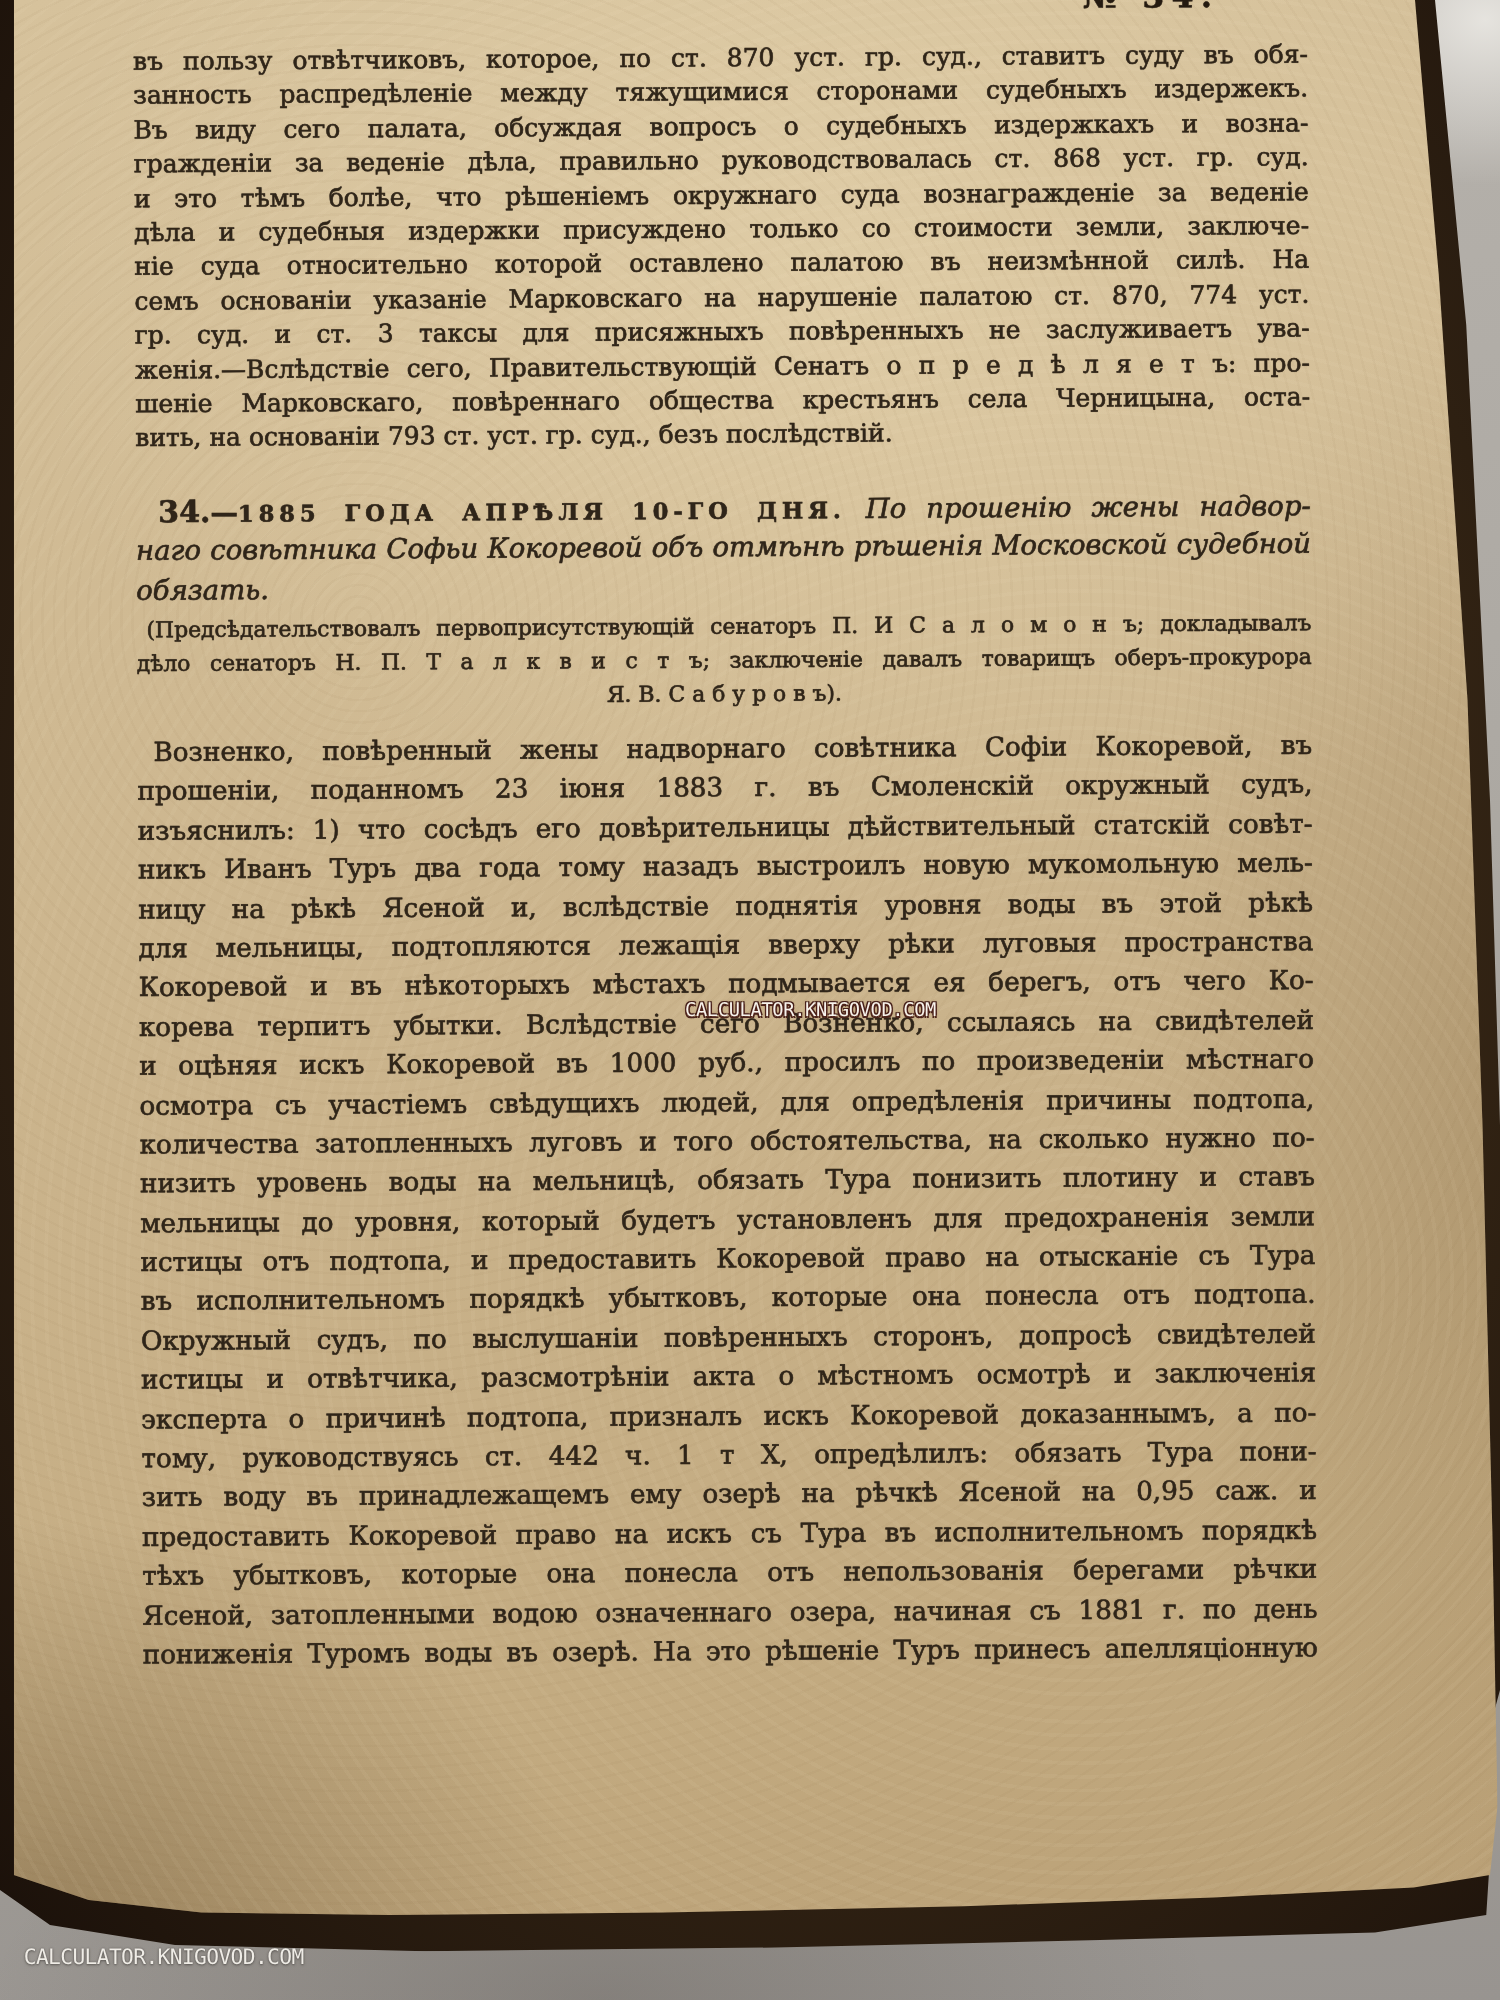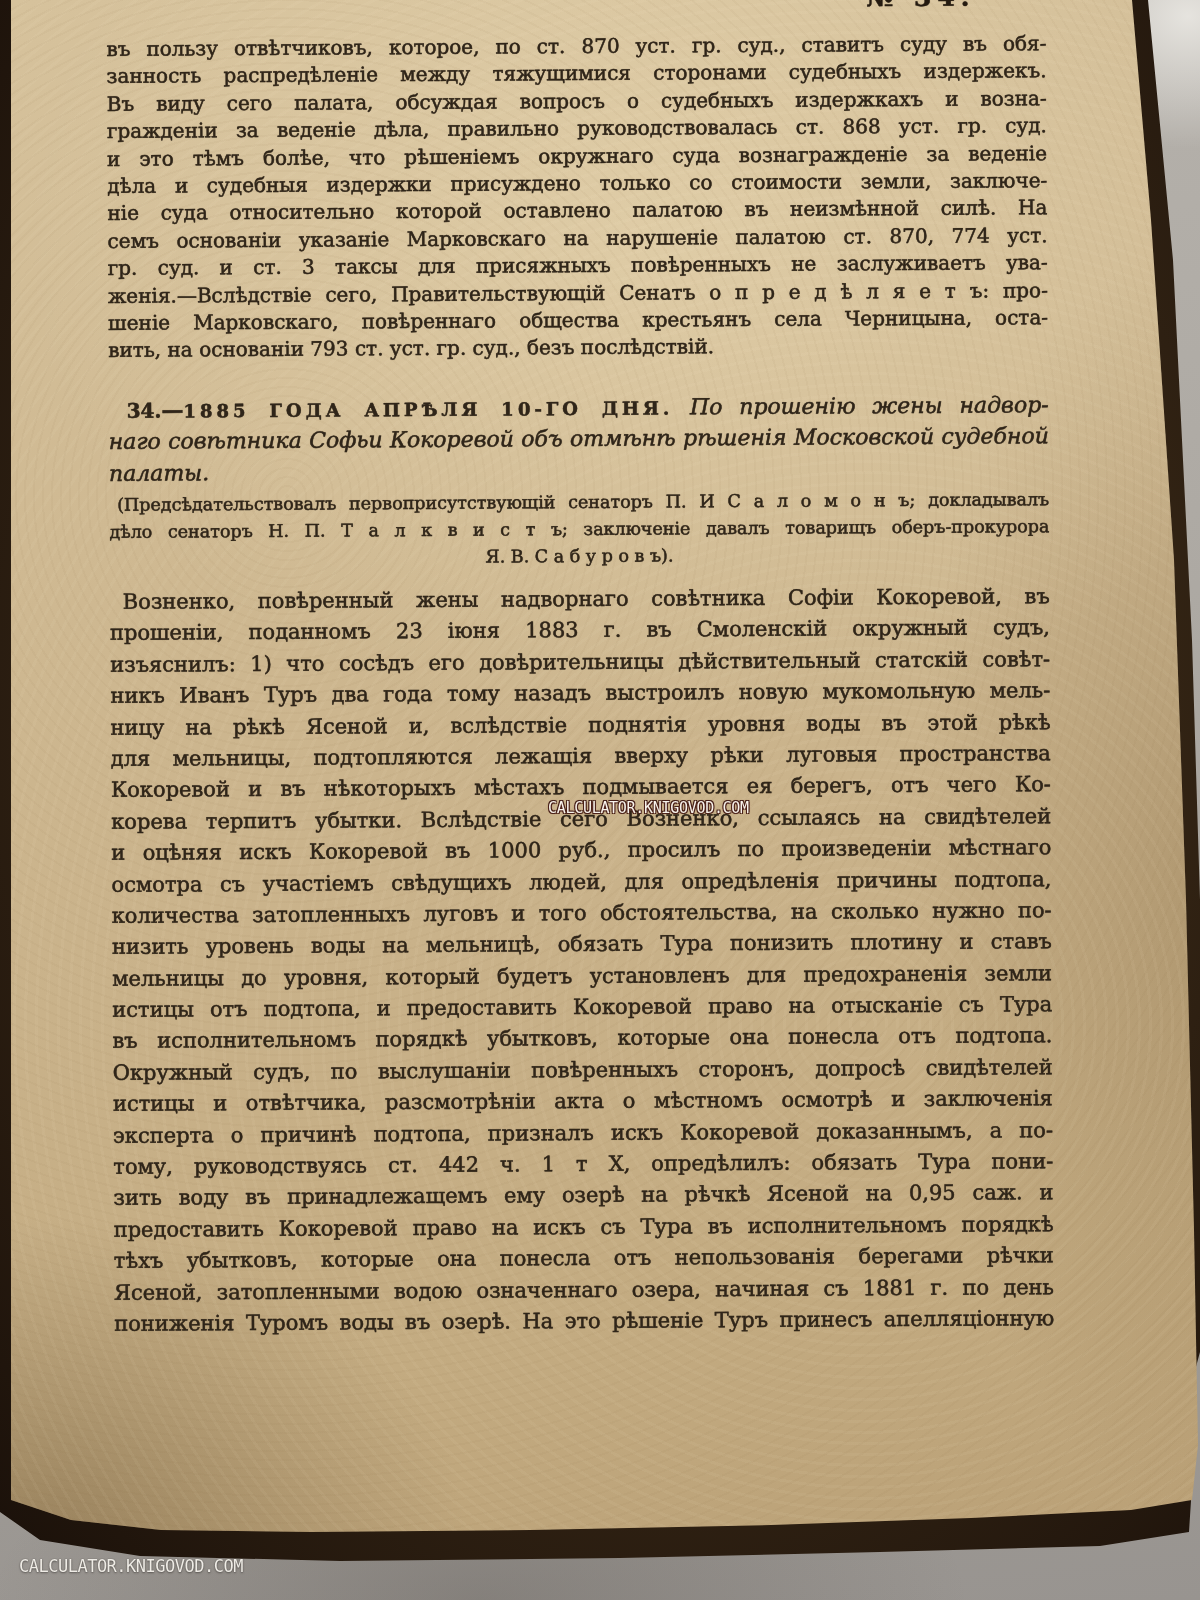--- a/index.html
+++ b/index.html
@@ -36,21 +36,21 @@
   #note{top:489px;font-size:17.5px;}
   #note .ln{line-height:27px;height:27px;}
   #note .ln:first-child{text-indent:8px;}
   #bigpara{top:584px;font-size:21px;}
   #bigpara .ln{line-height:31.4px;height:31.4px;}
   #bigpara .ln:first-child{text-indent:13px;}
   #heading{top:391px;font-size:22px;}
   .hline{line-height:32px;height:32px;text-align:justify;text-align-last:justify;overflow:hidden;}
   .hline.hlast{text-align-last:left;}
   .h1{text-indent:18px;}
-  .hnum{font-weight:bold;font-size:20px;}
+  .hnum{font-weight:bold;font-size:24px;}
   .hdash{font-weight:bold;}
   .hcaps{font-weight:bold;font-size:18px;letter-spacing:4px;text-transform:uppercase;}
   .hital{font-style:italic;font-size:22px;}
   #header-frag{position:absolute;left:760px;top:-15px;font-weight:bold;font-size:25px;letter-spacing:6px;color:#241a10;}
   
   .wm{position:absolute;font-family:"DejaVu Sans Mono", monospace;font-weight:normal;-webkit-text-stroke:0;}
   #wm-center{left:548px;top:799px;font-size:15px;letter-spacing:-0.3px;color:#f7f3ec;
     text-shadow:0 0 2px #571f16,1px 1px 0 #4a241c,-1px 1px 0 #4a241c,1px -1px 0 #40201a,-1px -1px 0 #40201a;}
   #wm-bottom{left:19px;top:1556px;font-size:17px;letter-spacing:-0.5px;color:#efece6;
     text-shadow:0 1px 2px rgba(45,42,38,.55),0 0 1px rgba(45,42,38,.6);}
@@ -75,21 +75,21 @@
           <div class="ln">семъ основаніи указаніе Марковскаго на нарушеніе палатою ст. 870, 774 уст.</div>
           <div class="ln">гр. суд. и ст. 3 таксы для присяжныхъ повѣренныхъ не заслуживаетъ ува-</div>
           <div class="ln">женія.—Вслѣдствіе сего, Правительствующій Сенатъ о п р е д ѣ л я е т ъ: про-</div>
           <div class="ln">шеніе Марковскаго, повѣреннаго общества крестьянъ села Черницына, оста-</div>
           <div class="ln last-left">вить, на основаніи 793 ст. уст. гр. суд., безъ послѣдствій.</div>
         </div>
 
       <div id="heading" class="blk">
         <div class="hline h1"><span class="hnum">34.</span><span class="hdash">—</span><span class="hcaps">1885 года апрѣля 10-го дня.</span> <span class="hital">По прошенію жены надвор-</span></div>
         <div class="hline"><span class="hital">наго совѣтника Софьи Кокоревой объ отмѣнѣ рѣшенія Московской судебной</span></div>
-        <div class="hline hlast"><span class="hital">палаты.</span></div>
+        <div class="hline hlast"><span class="hital">обязать.</span></div>
       </div>
 
       <div id="note" class="blk">
           <div class="ln">(Предсѣдательствовалъ первоприсутствующій сенаторъ П. И С а л о м о н ъ; докладывалъ</div>
           <div class="ln">дѣло сенаторъ Н. П. Т а л к в и с т ъ; заключеніе давалъ товарищъ оберъ-прокурора</div>
           <div class="ln last-center">Я. В. С а б у р о в ъ).</div>
         </div>
 
       <div id="bigpara" class="blk">
           <div class="ln">Возненко, повѣренный жены надворнаго совѣтника  Софіи Кокоревой, въ</div>

